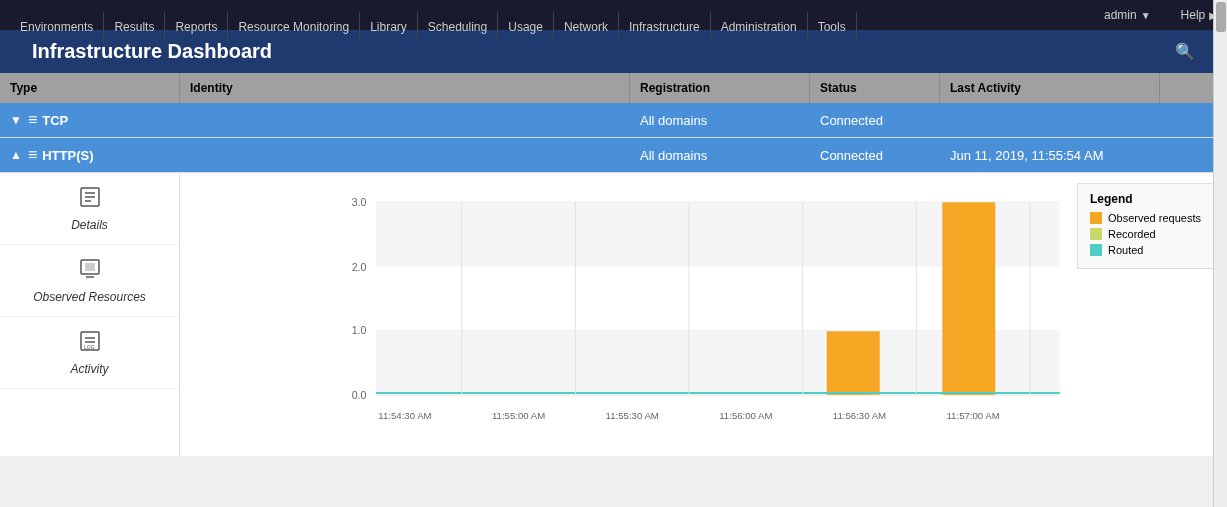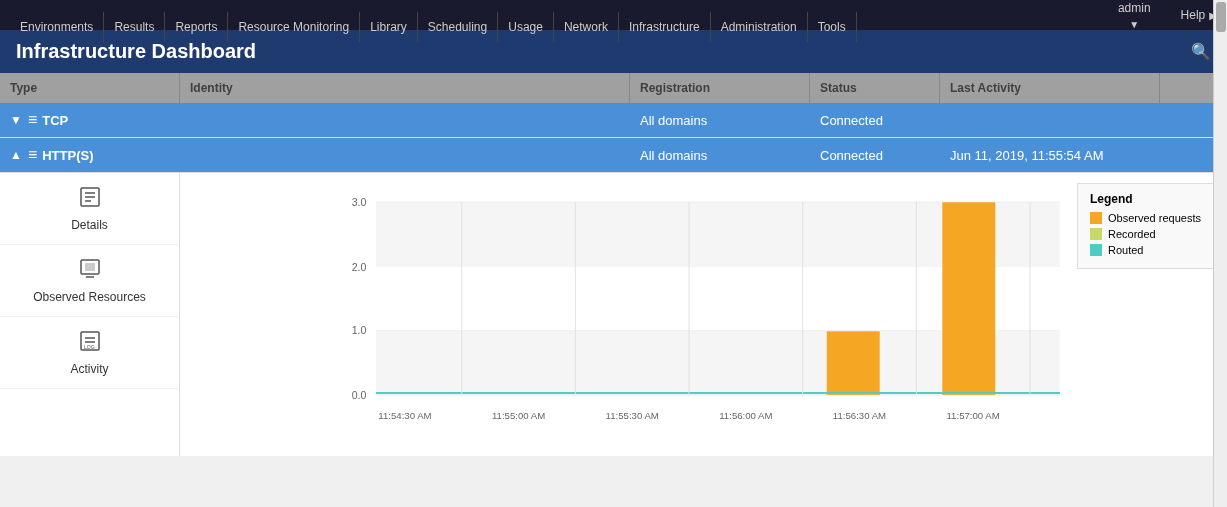--- a/index.html
+++ b/index.html
@@ -28,54 +28,53 @@
     }
     .top-nav-item:first-child { border-left: none; }
     .top-nav-right { display: flex; align-items: center; gap: 10px; }
     .top-nav-right .admin-btn {
       color: #ccc;
       font-size: 12px;
       cursor: pointer;
       display: flex;
       align-items: center;
       gap: 4px;
-      flex-direction: column;
     }
     .top-nav-right .help-btn {
       color: #ccc;
       font-size: 12px;
       cursor: pointer;
       display: flex;
       align-items: center;
       gap: 4px;
       padding-left: 20px;
     }
     .dropdown-arrow { font-size: 10px; }
 
     
     .header-bar {
       background: #1f3a6e;
       color: #fff;
-      padding: 10px 16px;
+      padding: 10px 32px;
       display: flex;
       align-items: center;
       justify-content: space-between;
     }
     .header-bar h1 { font-size: 20px; font-weight: bold; }
     .header-search { color: #fff; font-size: 16px; cursor: pointer; }
 
     
     .main-content { background: #fff; }
 
     
     .table-header {
       display: grid;
       grid-template-columns: 180px 450px 180px 130px 220px 30px;
       background: #a0a0a0;
-      color: #404040;
+      color: #000000;
       font-weight: bold;
       font-size: 12px;
     }
     .table-header-cell {
       padding: 8px 10px;
       border-right: 1px solid #888;
     }
     .table-header-cell:last-child { border-right: none; }
 
     
@@ -133,20 +132,21 @@
     }
     .sidebar-item {
       display: flex;
       flex-direction: column;
       align-items: center;
       padding: 12px 8px;
       cursor: pointer;
       border-bottom: 1px solid #eee;
       color: #333;
       font-size: 12px;
+      font-style: italic;
     }
     .sidebar-icon { font-size: 20px; margin-bottom: 4px; color: #555; }
 
     
     .chart-area {
       flex: 1;
       padding: 10px;
       background: #fff;
       position: relative;
     }

